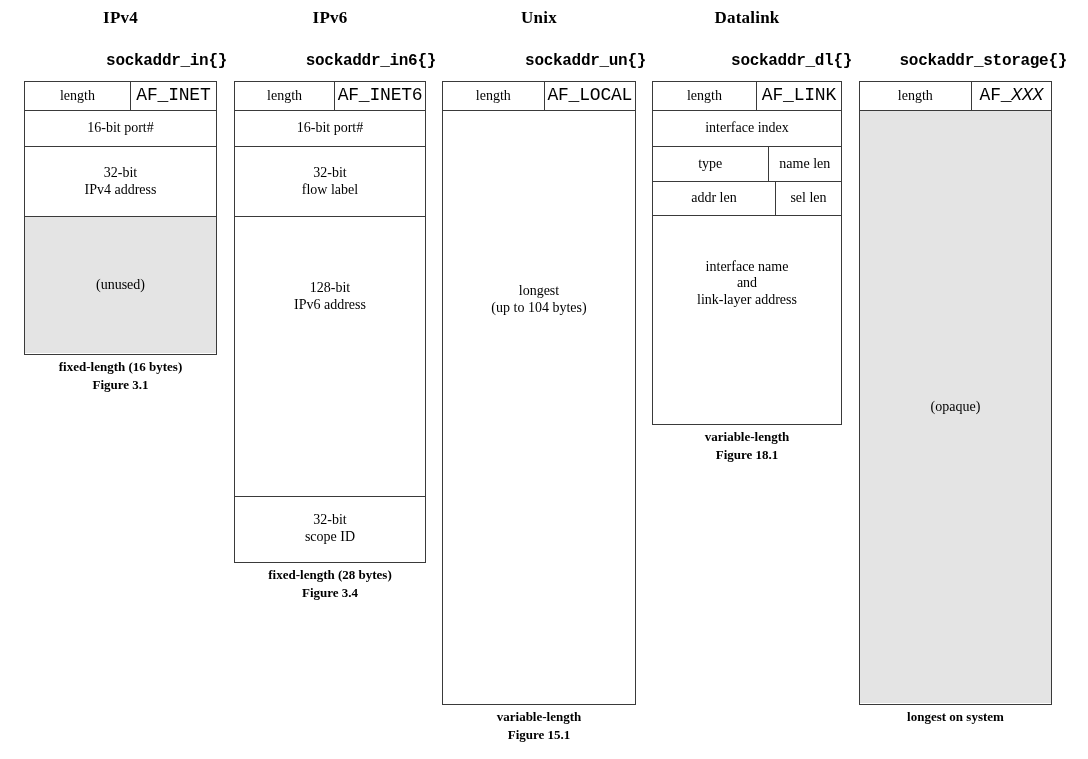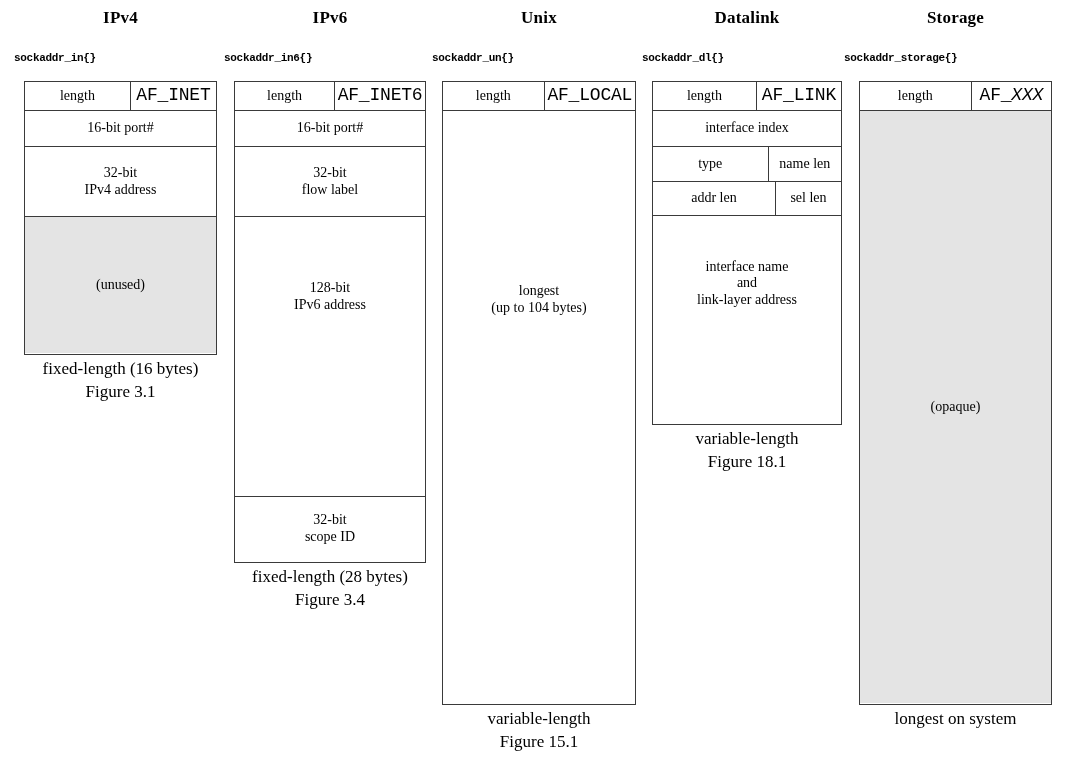--- a/index.html
+++ b/index.html
@@ -25,24 +25,24 @@
   .col-title {
     position: absolute;
     text-align: center;
     font-weight: bold;
     font-size: 17px;
     font-family: "Liberation Serif", "DejaVu Serif", serif;
     letter-spacing: 0.2px;
   }
   .struct-name {
     position: absolute;
-    text-align: left;
+    text-align: right;
     font-family: "Liberation Mono", "DejaVu Sans Mono", monospace;
     font-weight: bold;
-    font-size: 11px;
+    font-size: 16px;
     letter-spacing: -0.3px;
     white-space: nowrap;
   }
   .box {
     position: absolute;
     box-sizing: border-box;
     border: 1.5px solid #3a3a3a;
     background: #ffffff;
   }
   .row {
@@ -65,23 +65,24 @@
   .cell.divider { border-right: 1.5px solid #3a3a3a; }
   .mono {
     font-family: "Liberation Mono", "DejaVu Sans Mono", monospace;
     font-size: 18px;
     letter-spacing: -0.2px;
   }
   .shaded { background: #e4e4e4; }
   .caption {
     position: absolute;
     text-align: center;
-    font-size: 17px;
+    font-size: 13px;
     line-height: 1.35;
     white-space: nowrap;
+    font-weight: bold;
   }
   .multi {
     flex-direction: column;
     justify-content: center;
   }
   .ital { font-style: italic; }
 </style>
 </head>
 <body>
 
@@ -197,21 +198,20 @@
         <span>link-layer address</span>
       </div>
     </div>
   </div>
 
   <div class="caption" style="left:636px; top:428px; width:210px;">
     <div>variable-length</div>
     <div>Figure 18.1</div>
   </div>
 
-  <div class="col-title" style="left:853px; top:8px; width:193px;">Storage</div>
   <div class="struct-name" style="left:838px; top:52px; width:223px;">sockaddr_storage{}</div>
 
   <div class="box" style="left:853px; top:81px; width:193px; height:624px;">
     <div class="row" style="left:0; top:0; width:100%; height:29px;">
       <div class="cell divider" style="width:96px;">length</div>
       <div class="cell mono">
         <span>AF_</span>
           <span class="ital">XXX</span>
       </div>
     </div>

